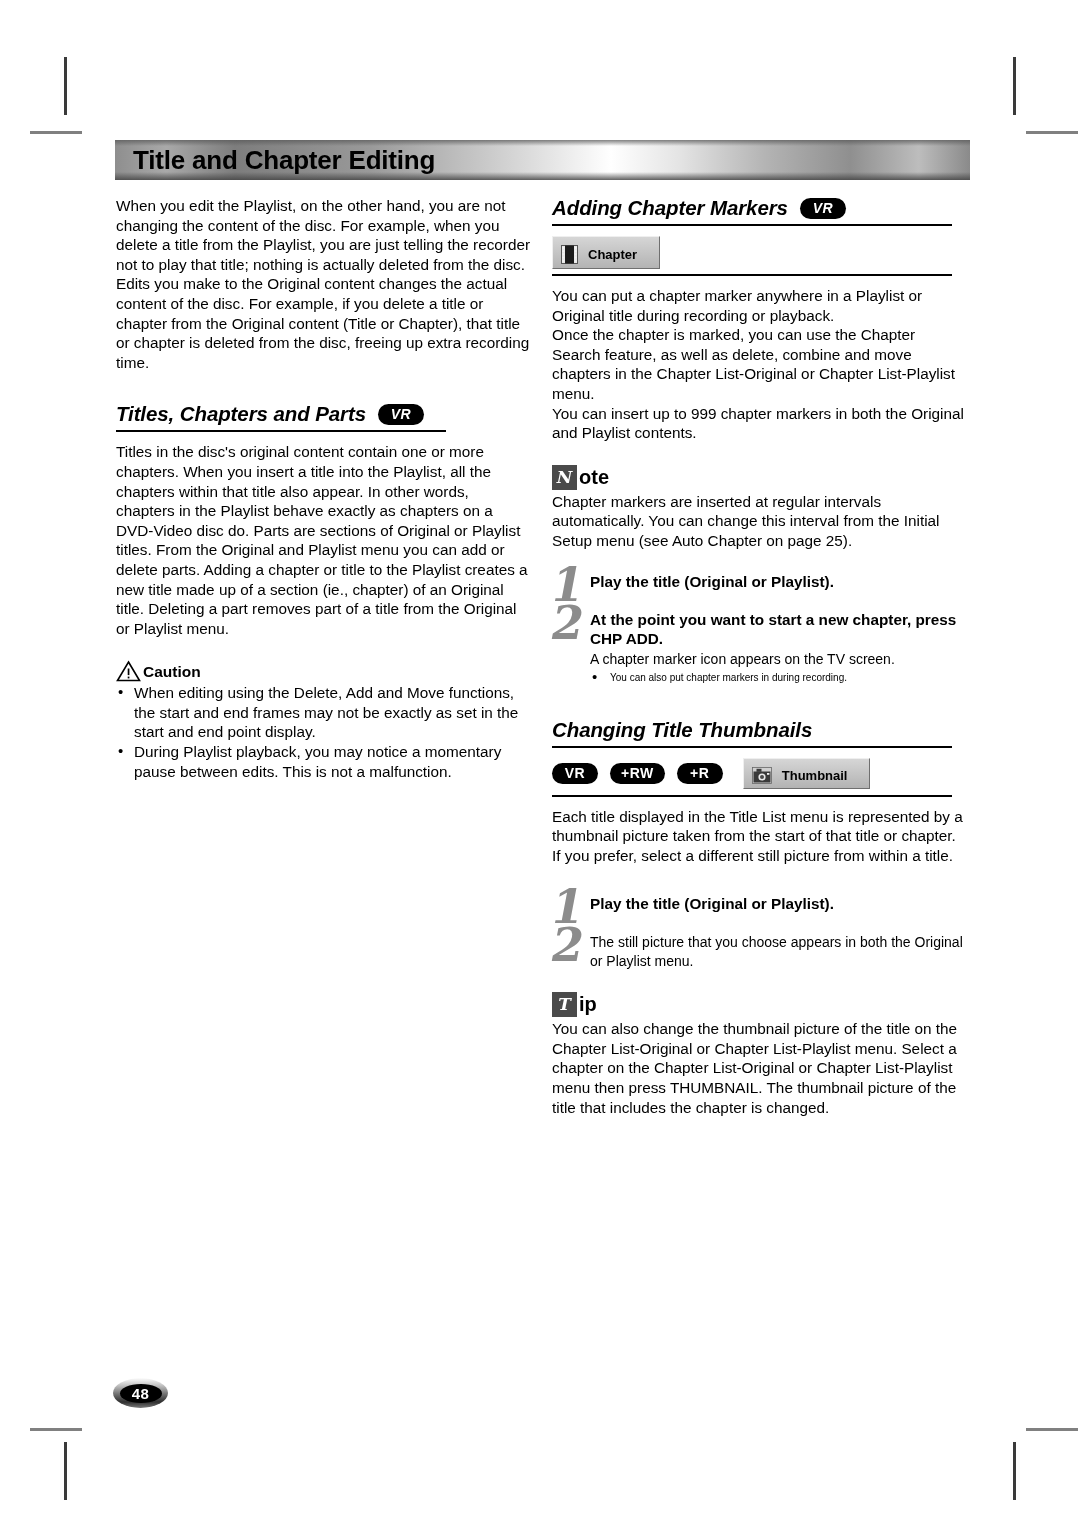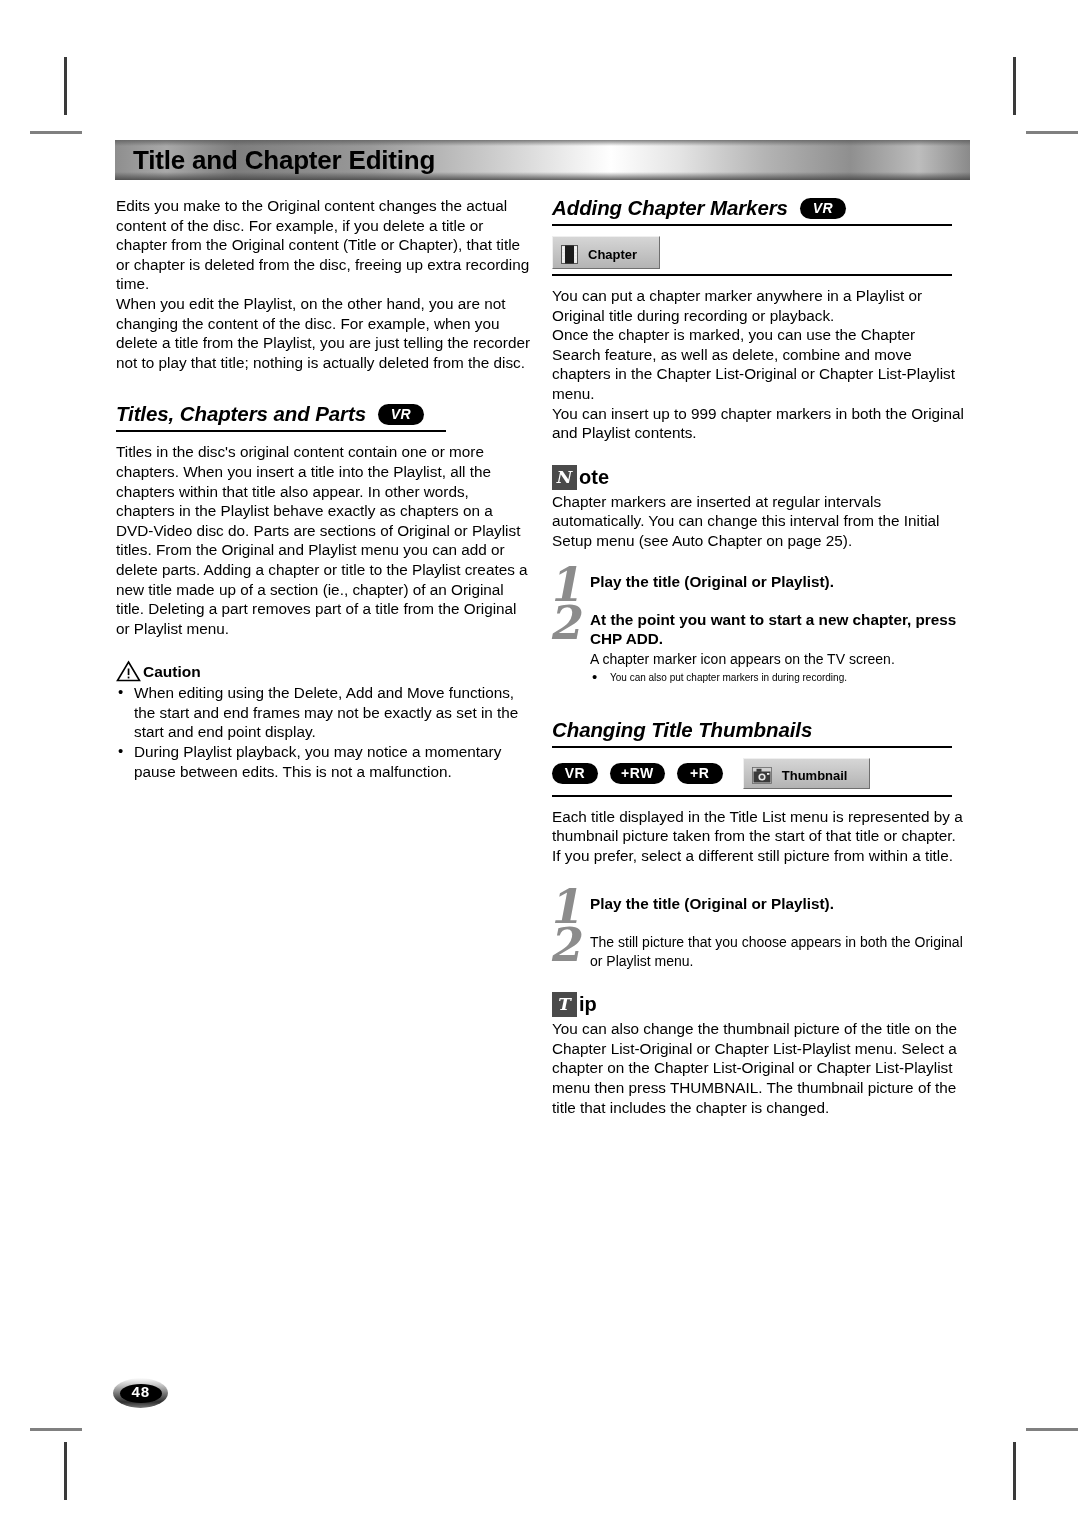--- a/index.html
+++ b/index.html
@@ -260,21 +260,20 @@
     left: 113px;
     top: 1378px;
     width: 55px;
     height: 30px;
     border-radius: 50% / 50%;
     background: linear-gradient(to bottom, #fdfdfd 0%, #c9c9c9 22%, #6d6d6d 55%, #2f2f2f 80%, #7b7b7b 100%);
     display: flex;
     align-items: center;
     justify-content: center;
     box-sizing: border-box;
-    font-family: Liberation Mono, monospace;
   }
   .pagebadge-inner {
     width: 42px; height: 19px;
     border-radius: 50% / 50%;
     background: #000;
     color: #fff;
     font-size: 15px;
     font-weight: bold;
     display: flex;
     align-items: center;
@@ -297,22 +296,22 @@
   <div class="crop h mark-br-h"></div>
 
   <div class="banner">
     <div class="banner-shade-top"></div>
     <div class="banner-shade-bot"></div>
     <div class="banner-title">Title and Chapter Editing</div>
   </div>
 
   <div class="col col-left">
 
+    <p>When you edit the Playlist, on the other hand, you are not changing the content of the disc. For example, when you delete a title from the Playlist, you are just telling the recorder not to play that title; nothing is actually deleted from the disc.</p>
     <p>Edits you make to the Original content changes the actual content of the disc. For example, if you delete a title or chapter from the Original content (Title or Chapter), that title or chapter is deleted from the disc, freeing up extra recording time.</p>
-    <p>When you edit the Playlist, on the other hand, you are not changing the content of the disc. For example, when you delete a title from the Playlist, you are just telling the recorder not to play that title; nothing is actually deleted from the disc.</p>
 
     <div class="gap-lg"></div>
 
     <div class="heading">
       <span>Titles, Chapters and Parts</span>
       <span class="pill">VR</span>
     </div>
     <div class="rule short"></div>
 
     <p>Titles in the disc's original content contain one or more chapters. When you insert a title into the Playlist, all the chapters within that title also appear. In other words, chapters in the Playlist behave exactly as chapters on a DVD-Video disc do. Parts are sections of Original or Playlist titles. From the Original and Playlist menu you can add or delete parts. Adding a chapter or title to the Playlist creates a new title made up of a section (ie., chapter) of an Original title. Deleting a part removes part of a title from the Original or Playlist menu.</p>

